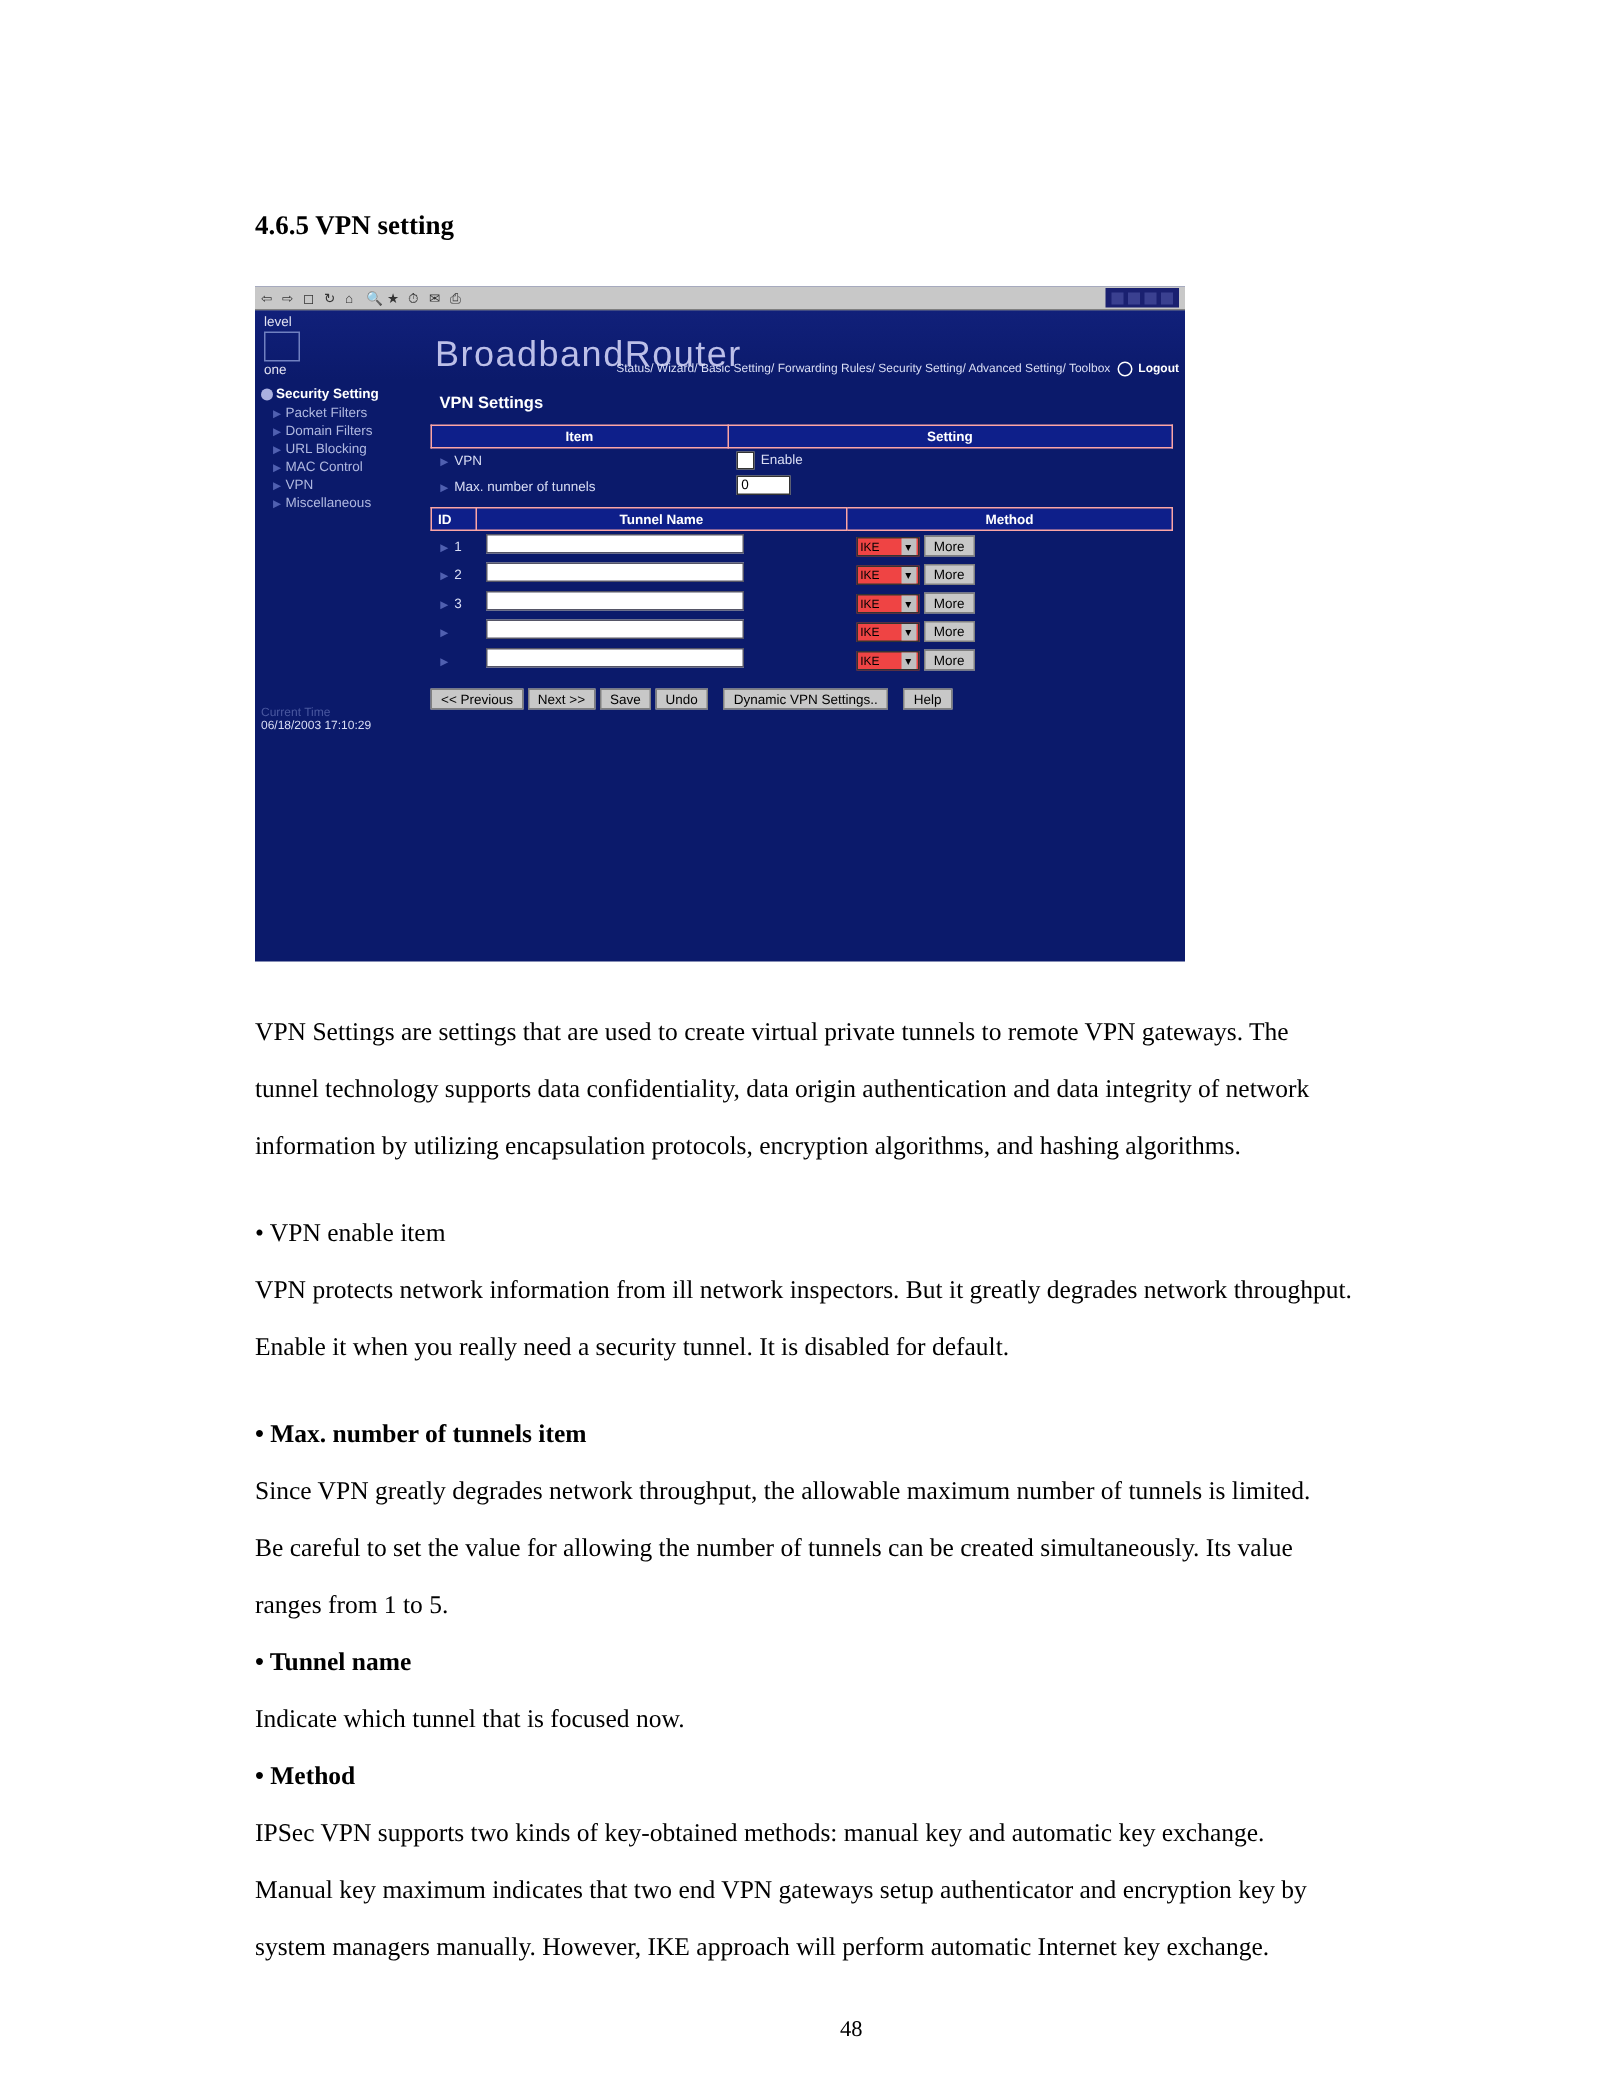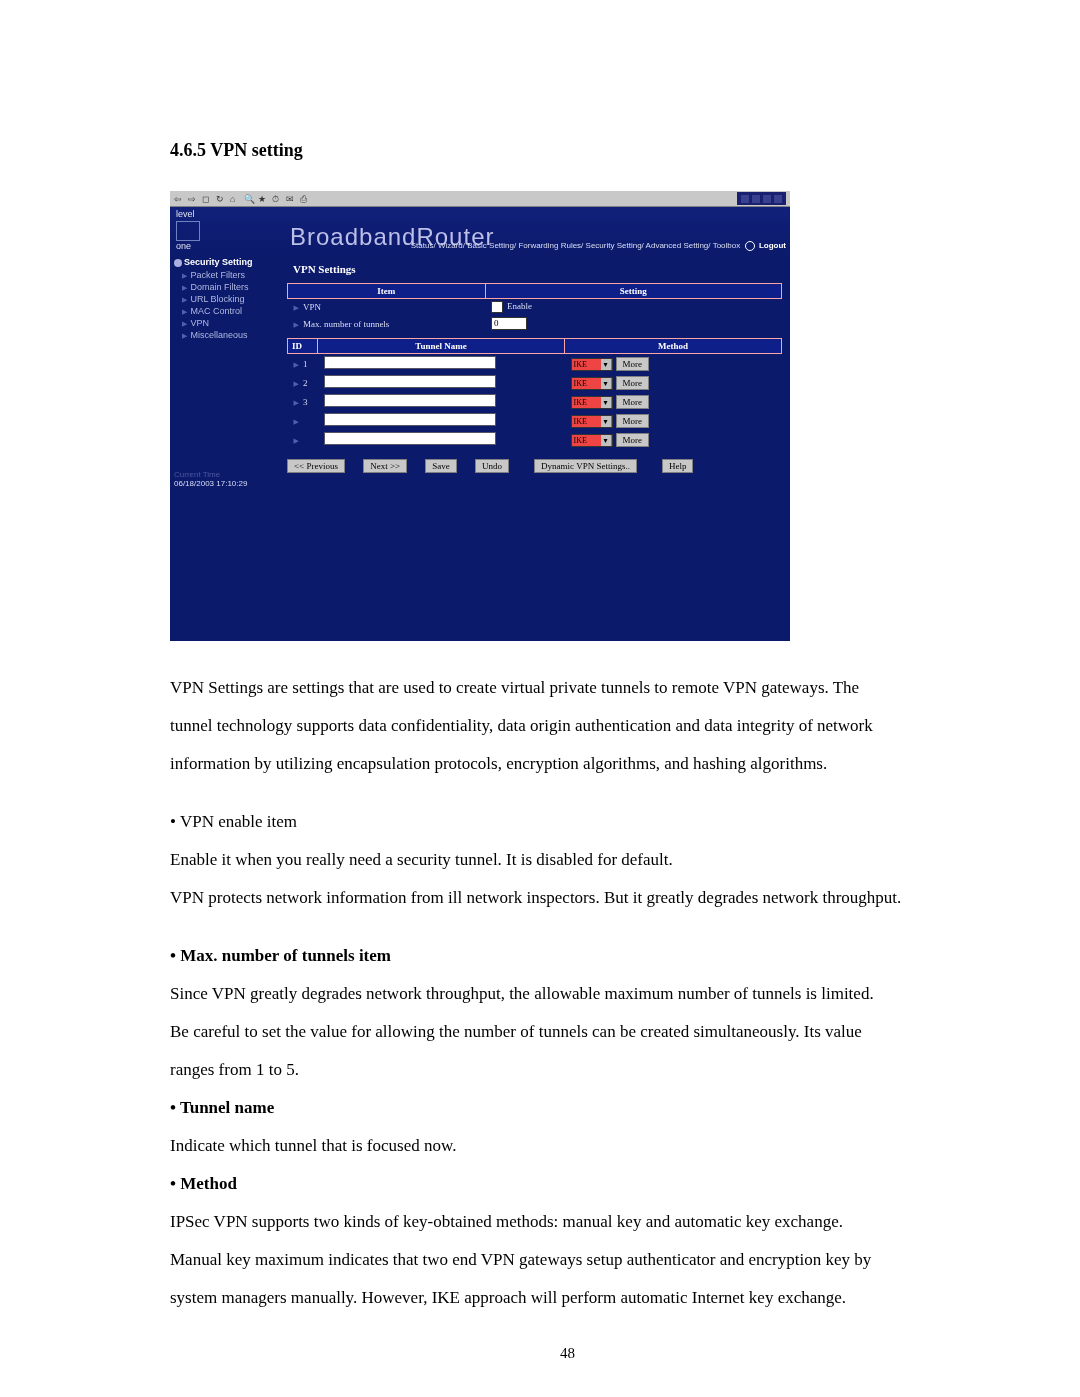--- a/index.html
+++ b/index.html
@@ -117,21 +117,20 @@
     margin: 2px 0 2px 8px;
     color: #b0b8e0;
   }
   .sidebar .arrow { color:#5060b0; margin-right:3px; font-size:7px; }
   .sidebar .timelabel { color:#4a58a0; margin-top:130px; font-size:8px;}
   .sidebar .time { color:#dadef5; font-size:8px; }
   .main {
     flex: 1;
     padding: 6px 8px 6px 4px;
     position: relative;
-    font-family: Liberation Serif, serif;
   }
   .main-title {
     color: #fff;
     font-weight: bold;
     font-size: 11px;
     margin: 4px 0 8px 6px;
   }
   .tbl {
     width: 100%;
     border-collapse: collapse;
@@ -173,21 +172,21 @@
     content:"▾"; position:absolute; right:1px; top:0; width:10px; height:11px;
     background:#c0c0c0; text-align:center; color:#000; font-size:8px; line-height:11px;
   }
   .btn {
     display:inline-block;
     background: #c8c8c8;
     border: 1px solid #808080;
     color: #000;
     font-size: 9px;
     padding: 1px 6px;
-    margin-right: 16px;
+    margin-right: 0;
   }
   .btnbar { margin-top: 10px; }
   .rowid { width: 18px; text-align:left; }
   .methodcell .sel { margin-right:3px; }
   
   .body-text {
     font-size: 17px;
     line-height: 2.0;
   }
   .body-text p { margin: 0 0 4px 0; }
@@ -333,22 +332,22 @@
     </div>
   </div>
 
   <div class="body-text">
     <p>VPN Settings are settings that are used to create virtual private tunnels to remote VPN gateways. The</p>
     <p>tunnel technology supports data confidentiality, data origin authentication and data integrity of network</p>
     <p>information by utilizing encapsulation protocols, encryption algorithms, and hashing algorithms.</p>
 
     <div class="sp"></div>
     <p class="bullet">• VPN enable item</p>
+    <p>VPN protects network information from ill network inspectors. But it greatly degrades network throughput.</p>
     <p>Enable it when you really need a security tunnel. It is disabled for default.</p>
-    <p>VPN protects network information from ill network inspectors. But it greatly degrades network throughput.</p>
 
     <div class="sp"></div>
     <p class="bullet bold">• Max. number of tunnels item</p>
     <p>Since VPN greatly degrades network throughput, the allowable maximum number of tunnels is limited.</p>
     <p>Be careful to set the value for allowing the number of tunnels can be created simultaneously. Its value</p>
     <p>ranges from 1 to 5.</p>
 
     <p class="bullet bold">• Tunnel name</p>
     <p>Indicate which tunnel that is focused now.</p>
 

